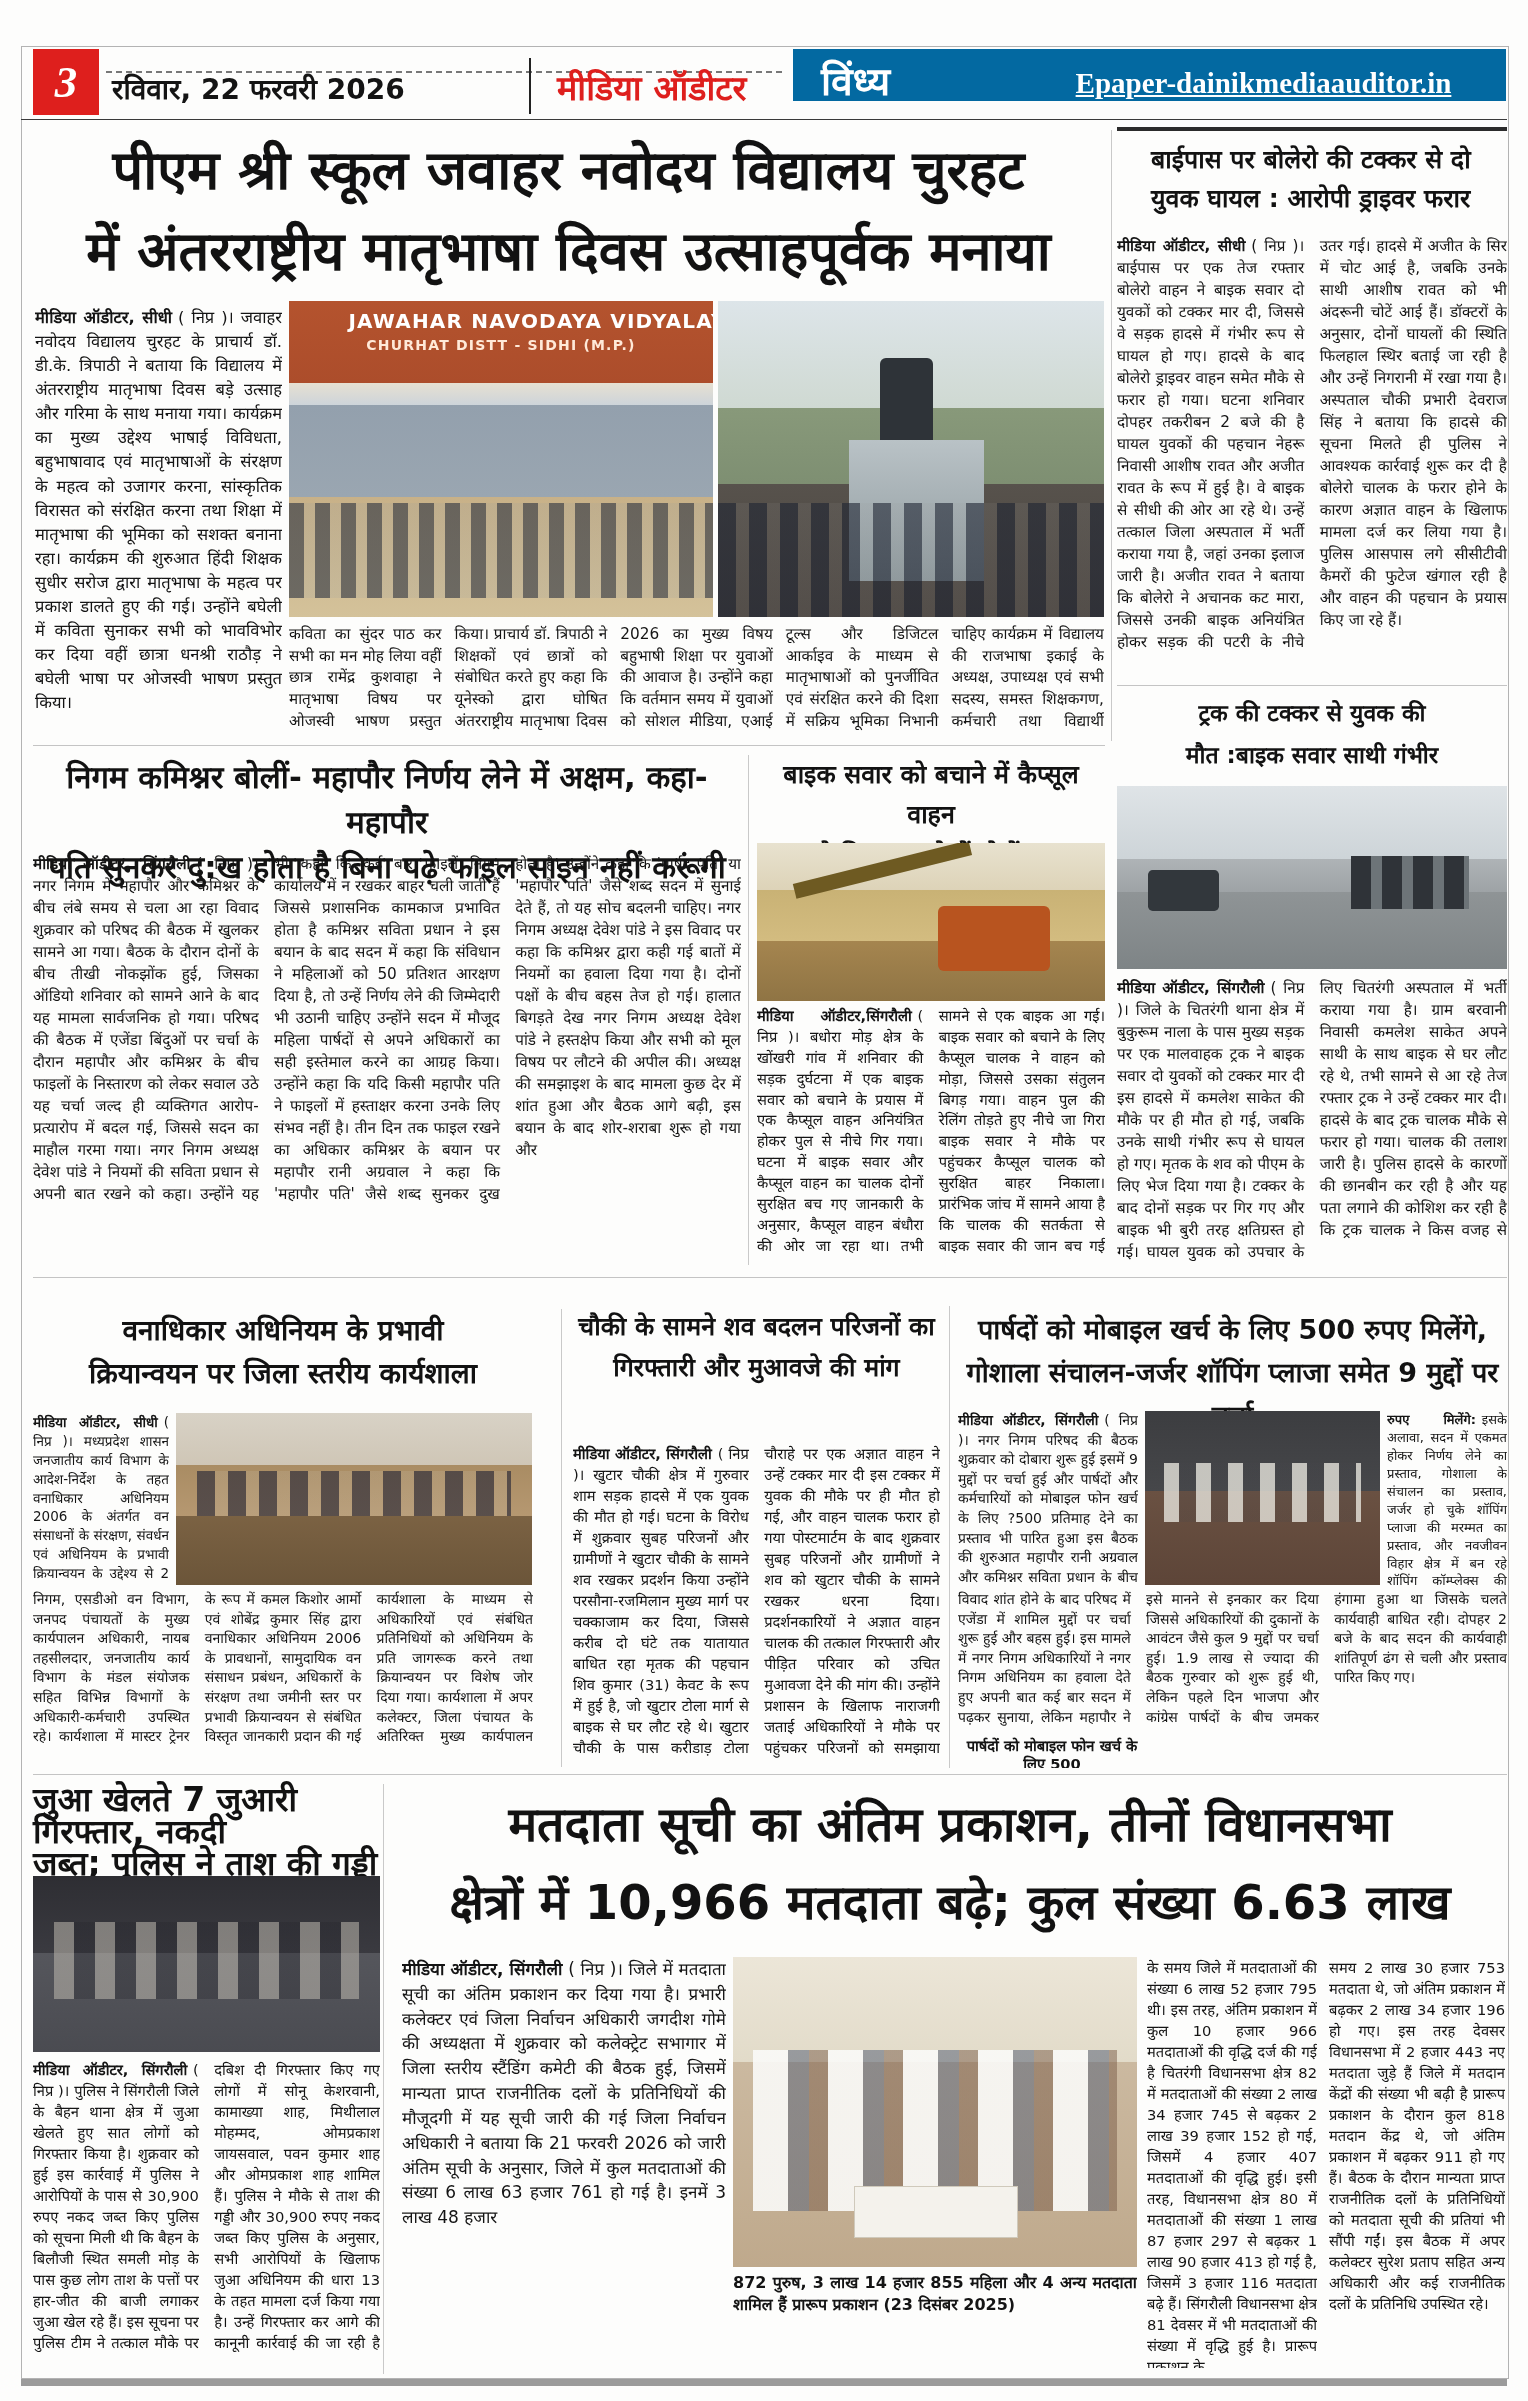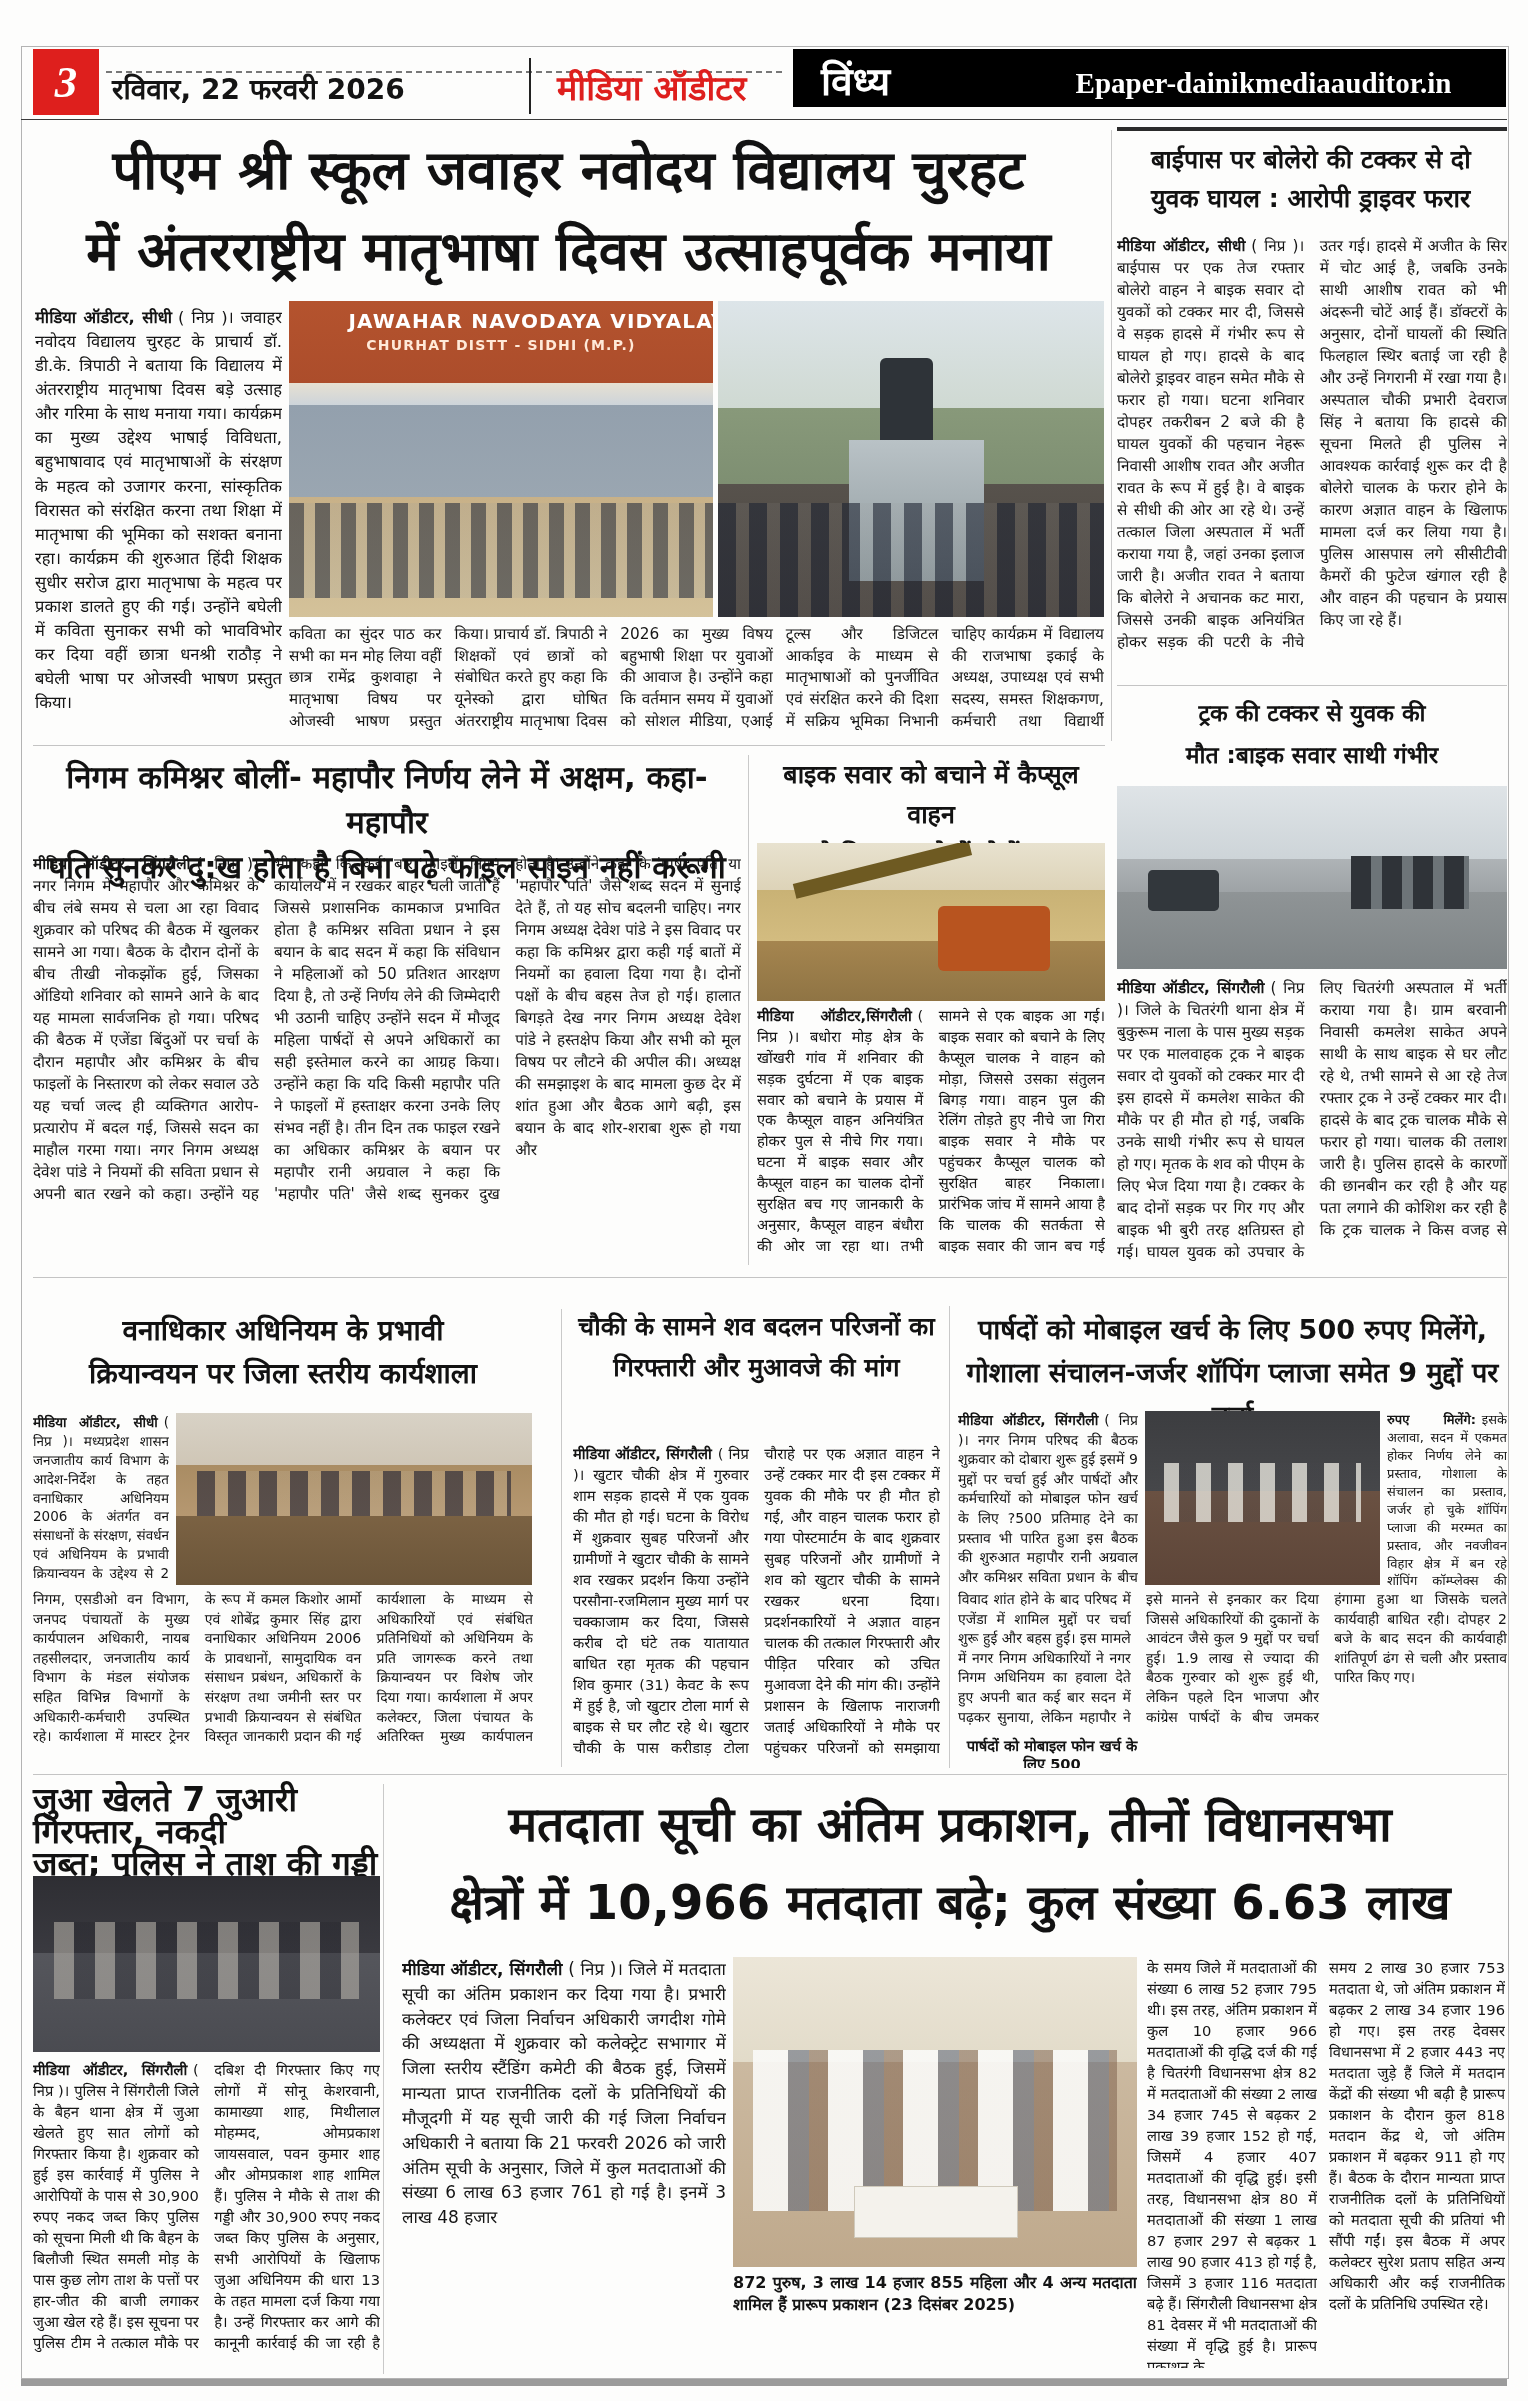--- a/index.html
+++ b/index.html
@@ -37,24 +37,24 @@
      font-size:45px;font-weight:800;font-style:italic;text-align:center;line-height:66px;font-family:'Liberation Serif',serif;">3</div>
 
 <div class="abs dashline" style="left:106px;top:71px;width:676px;"></div>
 
 <div class="abs" style="left:112px;top:66px;width:376px;height:47px;font-size:28px;font-weight:800;line-height:47px;">रविवार, 22 फरवरी 2026</div>
 
 <div class="abs" style="left:529px;top:58px;width:1.8px;height:56px;background:#222;"></div>
 
 <div class="abs red" style="left:557px;top:62px;width:235px;height:52px;font-size:34px;font-weight:800;line-height:52px;">मीडिया ऑडीटर</div>
 
-<div class="abs" style="left:793px;top:49px;width:713px;height:58px;background:#000000;">
+<div class="abs" style="left:793px;top:49px;width:713px;height:52px;background:#0369a1;">
   <span class="abs" style="left:28px;top:5.9px;font-size:39px;font-weight:800;color:#fff;line-height:54px;">विंध्य</span>
   <span class="abs" style="left:247px;top:10.6px;width:447px;text-align:center;font-size:29px;font-weight:700;color:#fff;
-        font-family:'Liberation Serif',serif;line-height:47px;">Epaper-dainikmediaauditor.in</span>
+        font-family:'Liberation Serif',serif;line-height:47px;text-decoration:underline;">Epaper-dainikmediaauditor.in</span>
 </div>
 
 <div class="abs" style="left:21px;top:119px;width:1486px;height:0;border-top:1.8px solid #3a3a3a;"></div>
 
 <div class="abs hl hl-xl" style="left:35px;top:130px;width:1067px;height:170px;text-align:center;">
   <div>पीएम श्री स्कूल जवाहर नवोदय विद्यालय चुरहट</div>
   <div>में अंतरराष्ट्रीय मातृभाषा दिवस उत्साहपूर्वक मनाया</div>
 </div>
 
 <div class="abs jt ovh body-txt" style="left:35px;top:306px;width:247px;height:436px;">

